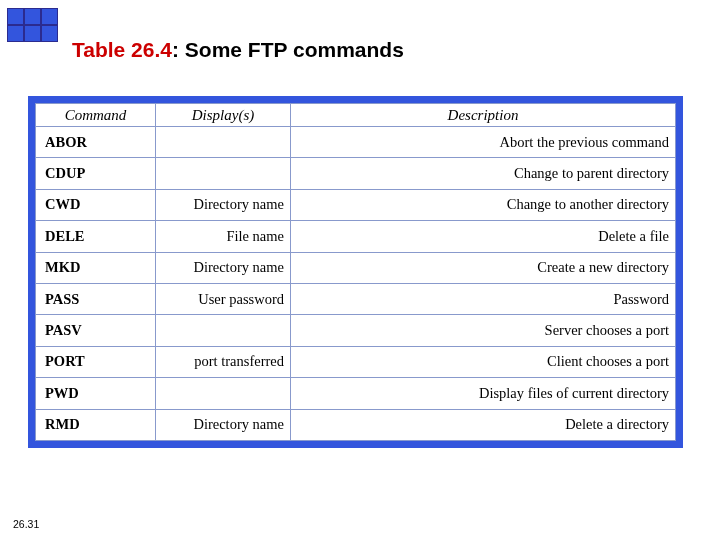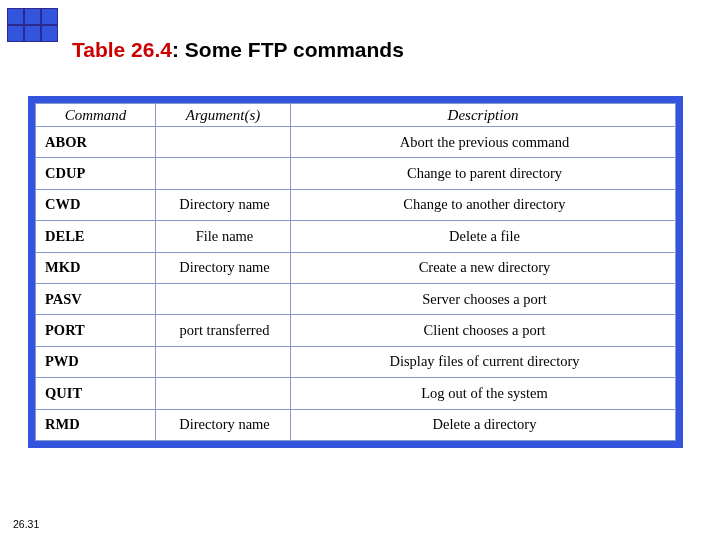--- a/index.html
+++ b/index.html
@@ -96,25 +96,25 @@
     font-size: 15px;
     height: 22px;
     background: #ffffff;
   }
   table.ftp td.cmd {
     font-weight: bold;
     font-size: 14.5px;
     padding-left: 9px;
   }
   table.ftp td.arg {
-    text-align: center;
+    text-align: right;
     padding-left: 9px;
   }
   table.ftp td.desc {
-    text-align: center;
+    text-align: right;
     padding-left: 9px;
   }
   table.ftp tbody tr { height: 22.6px; padding-left: 24px; }
 
   
   .page-number {
     position: absolute;
     left: 13px;
     top: 518px;
     font-size: 10.5px;
@@ -142,21 +142,21 @@
   <div class="table-inner">
     <table class="ftp">
       <colgroup>
         <col class="c1">
           <col class="c2">
           <col class="c3">
       </colgroup>
       <thead>
         <tr>
           <th>Command</th>
-          <th>Argument(s)</th>
+          <th>Display(s)</th>
           <th>Description</th>
         </tr>
       </thead>
       <tbody>
           <tr>
             <td class="cmd">ABOR</td>
             <td class="arg"></td>
             <td class="desc">Abort the previous command</td>
           </tr>
           <tr>
@@ -173,38 +173,38 @@
             <td class="cmd">DELE</td>
             <td class="arg">File name</td>
             <td class="desc">Delete a file</td>
           </tr>
           <tr>
             <td class="cmd">MKD</td>
             <td class="arg">Directory name</td>
             <td class="desc">Create a new directory</td>
           </tr>
           <tr>
+            <td class="cmd">PASS</td>
+            <td class="arg">User password</td>
+            <td class="desc">Password</td>
+          </tr>
+          <tr>
             <td class="cmd">PASV</td>
             <td class="arg"></td>
             <td class="desc">Server chooses a port</td>
           </tr>
           <tr>
             <td class="cmd">PORT</td>
             <td class="arg">port transferred</td>
             <td class="desc">Client chooses a port</td>
           </tr>
           <tr>
             <td class="cmd">PWD</td>
             <td class="arg"></td>
             <td class="desc">Display files of current directory</td>
-          </tr>
-          <tr>
-            <td class="cmd">QUIT</td>
-            <td class="arg"></td>
-            <td class="desc">Log out of the system</td>
           </tr>
           <tr>
             <td class="cmd">RMD</td>
             <td class="arg">Directory name</td>
             <td class="desc">Delete a directory</td>
           </tr>
         </tbody>
     </table>
   </div>
 </div>

